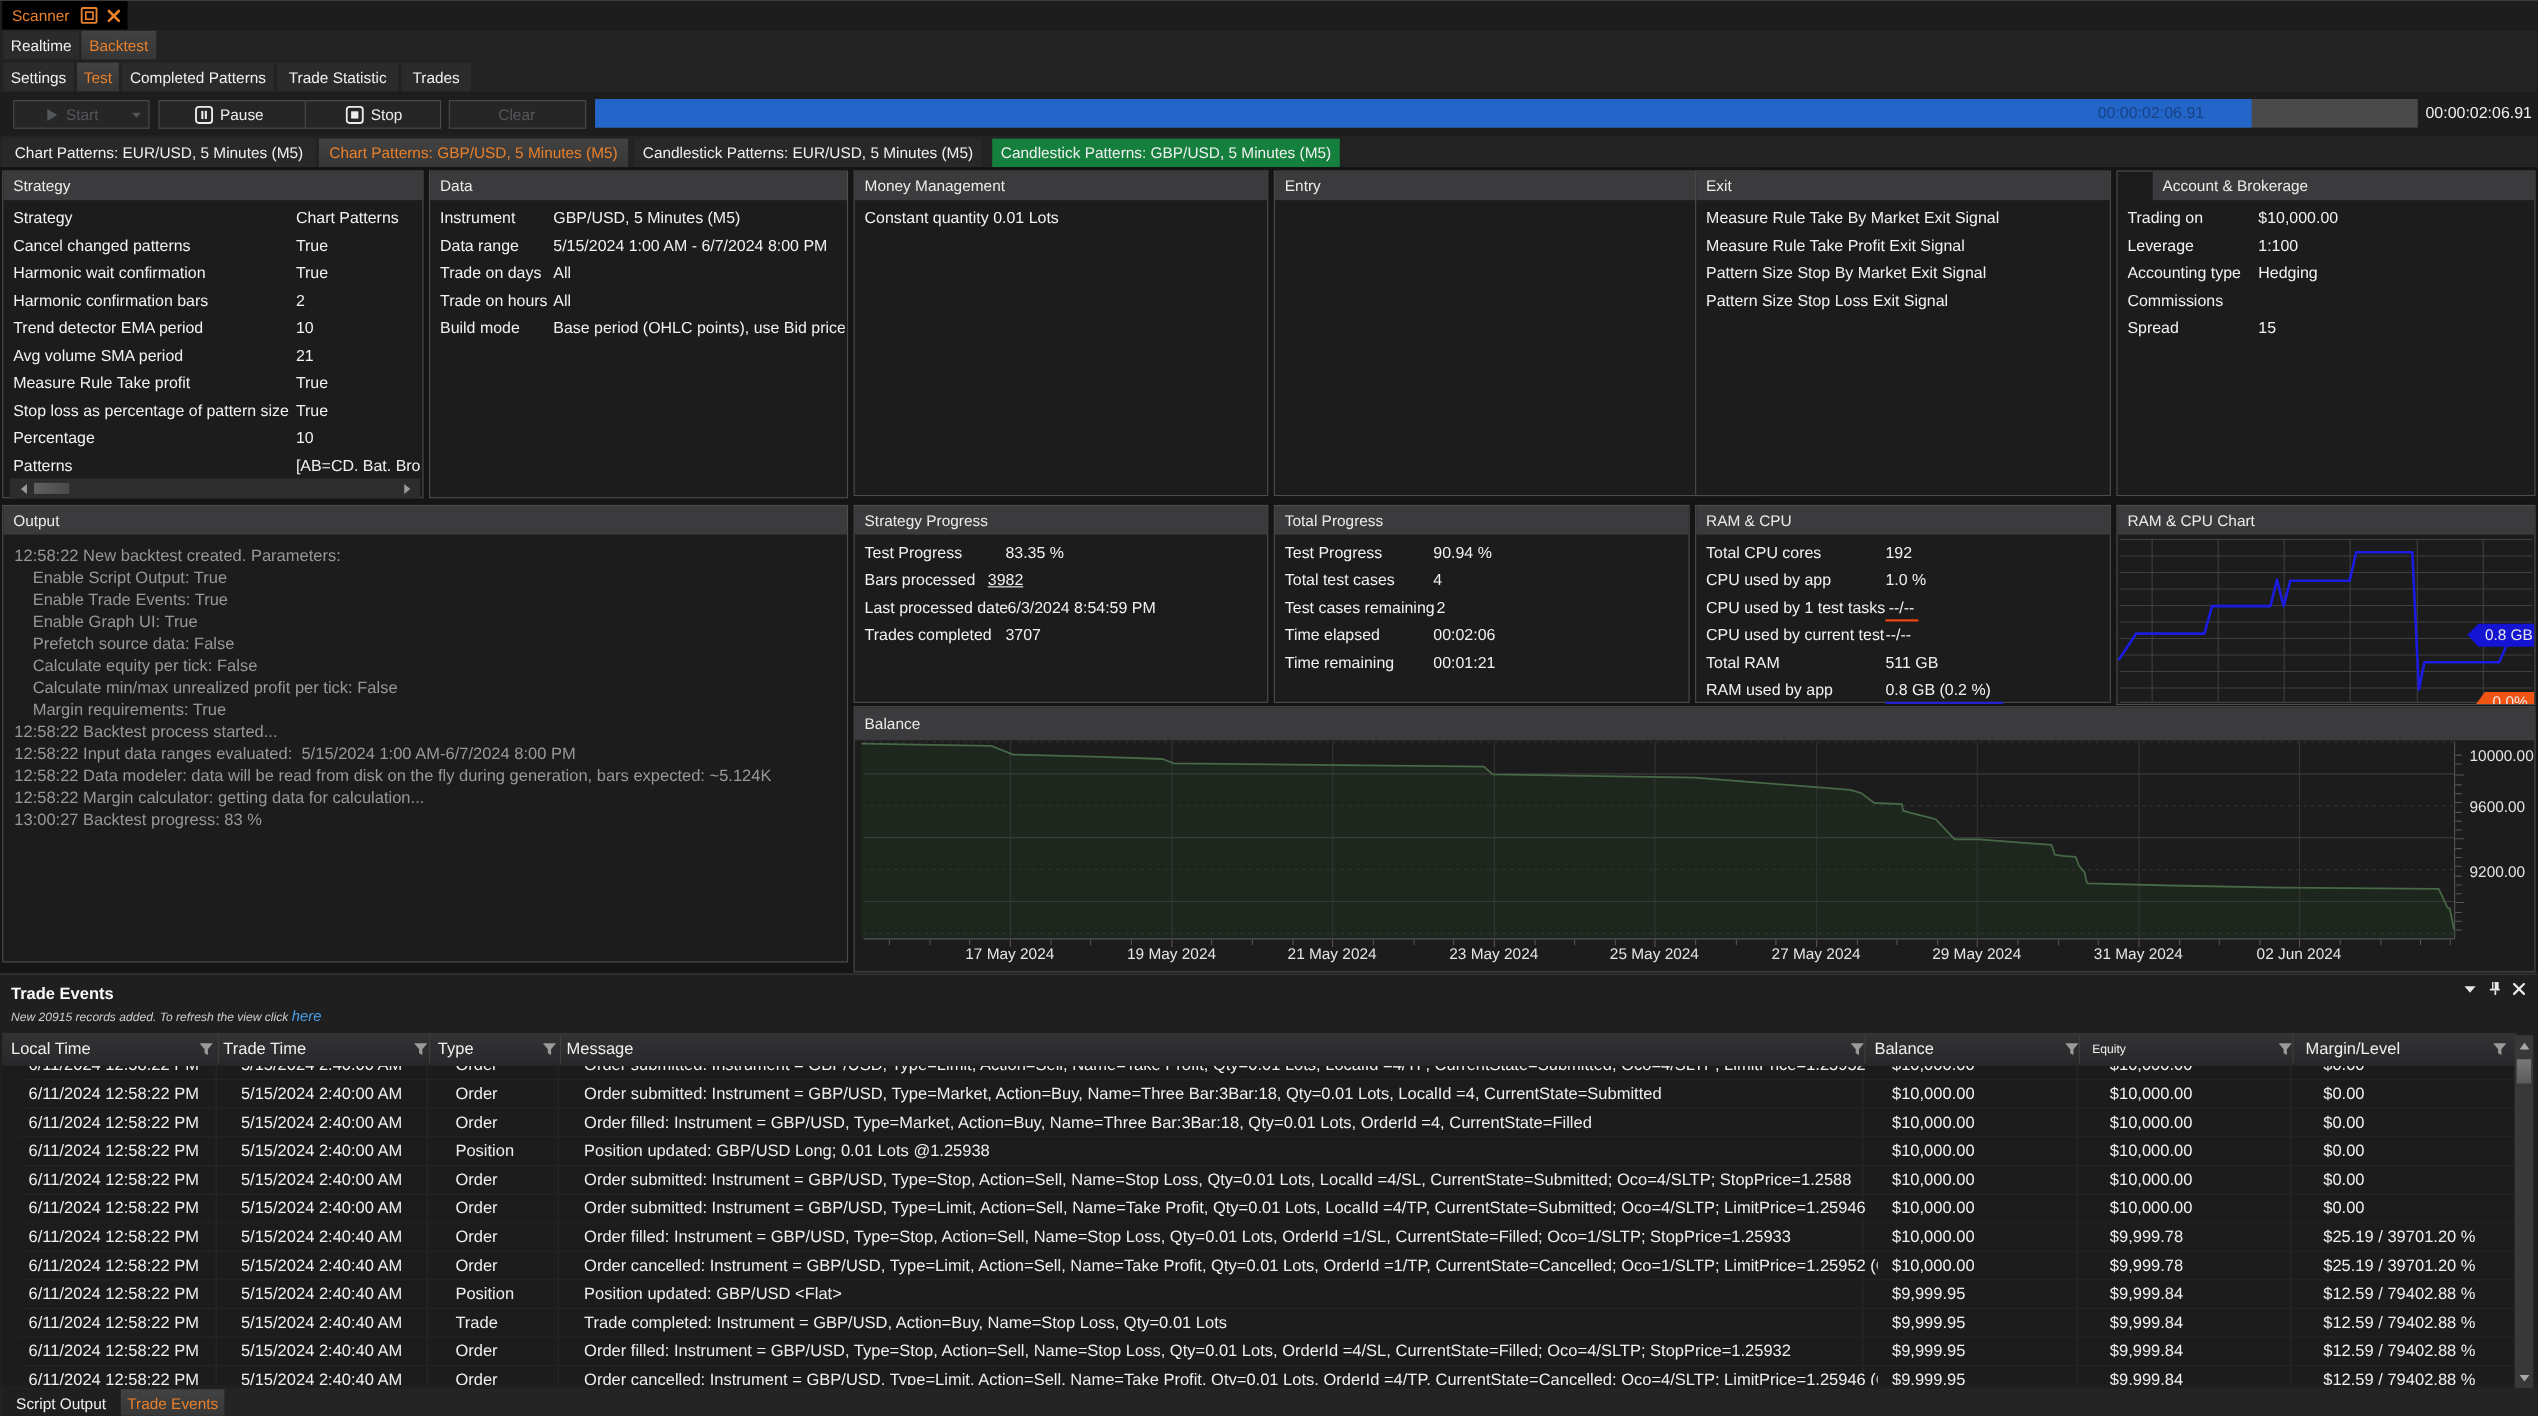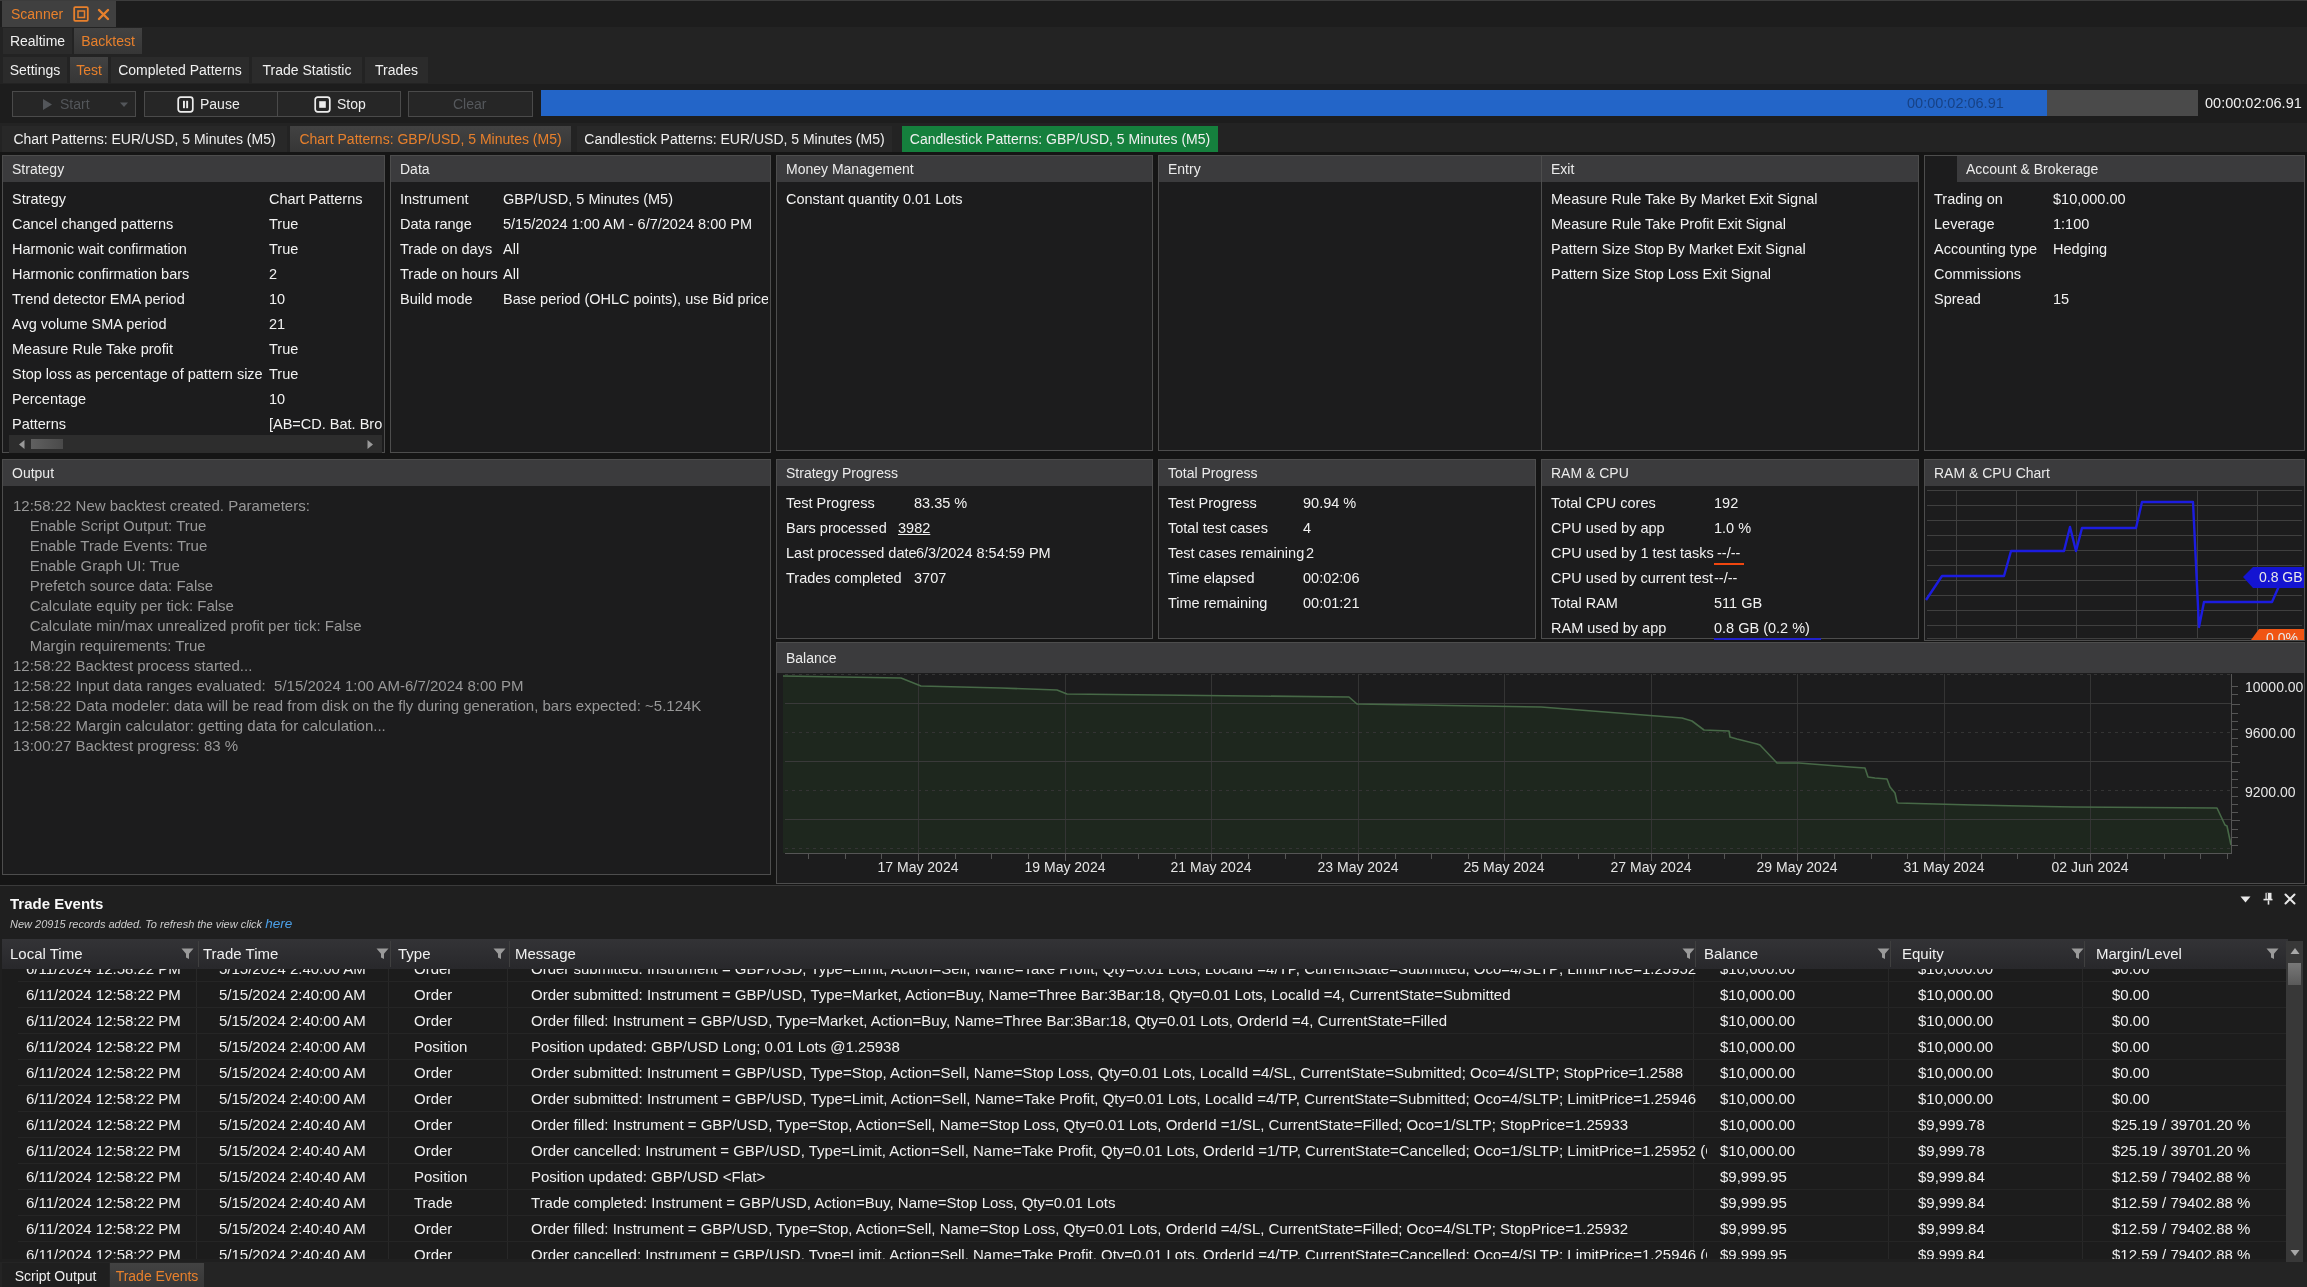--- a/index.html
+++ b/index.html
@@ -19,21 +19,21 @@
 .d3 { left:396px; width:105px; }
 .d4 { left:513px; width:1176px; }
 .d5 { left:1702px; width:182px; }
 .d6 { left:1900px; width:178px; }
 .d7 { left:2094px; width:190px; }
 </style>
 </head>
 <body>
 
 <div class="abs" style="left:0;top:0;width:2307px;height:27px;background:#1d1d1d;border-top:1px solid #3c3c3c;"></div>
-<div class="abs" style="left:2px;top:1px;width:114px;height:26px;background:#404040;">
+<div class="abs" style="left:2px;top:1px;width:114px;height:26px;background:#000000;">
   <span class="abs" style="left:9px;top:0;line-height:26px;color:#e8802c;font-size:14px;">Scanner</span>
   <svg class="abs" style="left:71px;top:5px;" width="16" height="16" viewBox="0 0 16 16">
       <rect x="1.2" y="1.2" width="13.6" height="13.6" rx="1" fill="none" stroke="#e8802c" stroke-width="1.8"></rect>
       <rect x="5" y="5" width="6.5" height="6.5" fill="none" stroke="#e8802c" stroke-width="1.5"></rect>
     </svg>
   <svg class="abs" style="left:95px;top:7px;" width="13" height="13" viewBox="0 0 13 13">
       <path d="M2 2 L11 11 M11 2 L2 11" stroke="#e8802c" stroke-width="2.4" stroke-linecap="round"></path>
     </svg>
 </div>
 
@@ -347,21 +347,21 @@
       <path d="M1.5 1.5 L10.5 10.5 M10.5 1.5 L1.5 10.5" stroke="#e8e8e8" stroke-width="2" stroke-linecap="round"></path>
     </svg>
   <div class="abs" style="left:10px;top:30px;font-size:11px;font-style:italic;color:#cfcfcf;">New 20915 records added. To refresh the view click <span style="color:#4ba0e8;font-size:13.5px;">here</span></div>
 
   <div class="abs" style="left:2px;top:53px;width:2286px;height:30px;background:linear-gradient(#333336,#28282b);">
     <span class="abs" style="left:8px;line-height:30px;font-size:15px;">Local Time</span>
     <span class="abs" style="left:201px;line-height:30px;font-size:15px;">Trade Time</span>
     <span class="abs" style="left:396px;line-height:30px;font-size:15px;">Type</span>
     <span class="abs" style="left:513px;line-height:30px;font-size:15px;">Message</span>
     <span class="abs" style="left:1702px;line-height:30px;font-size:15px;">Balance</span>
-    <span class="abs" style="left:1900px;line-height:30px;font-size:15px;">Equity</span>
+    <span class="abs" style="left:1900px;line-height:30px;font-size:11px;">Equity</span>
     <span class="abs" style="left:2094px;line-height:30px;font-size:15px;">Margin/Level</span>
     <svg class="abs" style="left:179px;top:9px;" width="13" height="12" viewBox="0 0 13 12">
         <path d="M0.5 0.5 H12.5 L8 5.8 V11 L5 9.4 V5.8 Z" fill="#9a9a9a"></path>
       </svg>
     <svg class="abs" style="left:374px;top:9px;" width="13" height="12" viewBox="0 0 13 12">
         <path d="M0.5 0.5 H12.5 L8 5.8 V11 L5 9.4 V5.8 Z" fill="#9a9a9a"></path>
       </svg>
     <svg class="abs" style="left:491px;top:9px;" width="13" height="12" viewBox="0 0 13 12">
         <path d="M0.5 0.5 H12.5 L8 5.8 V11 L5 9.4 V5.8 Z" fill="#9a9a9a"></path>
       </svg>

